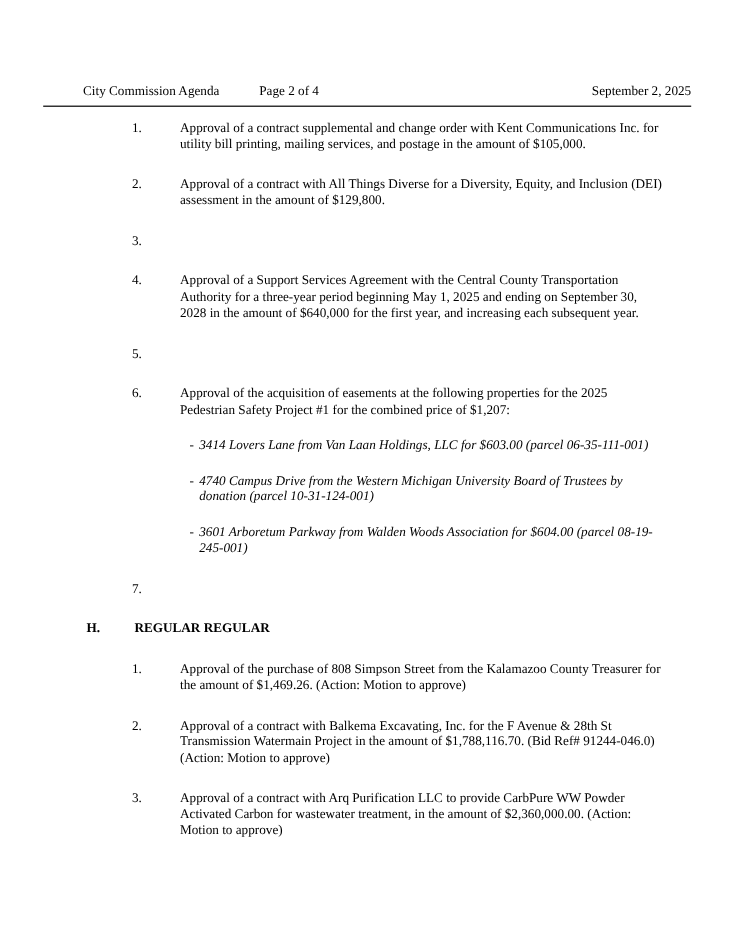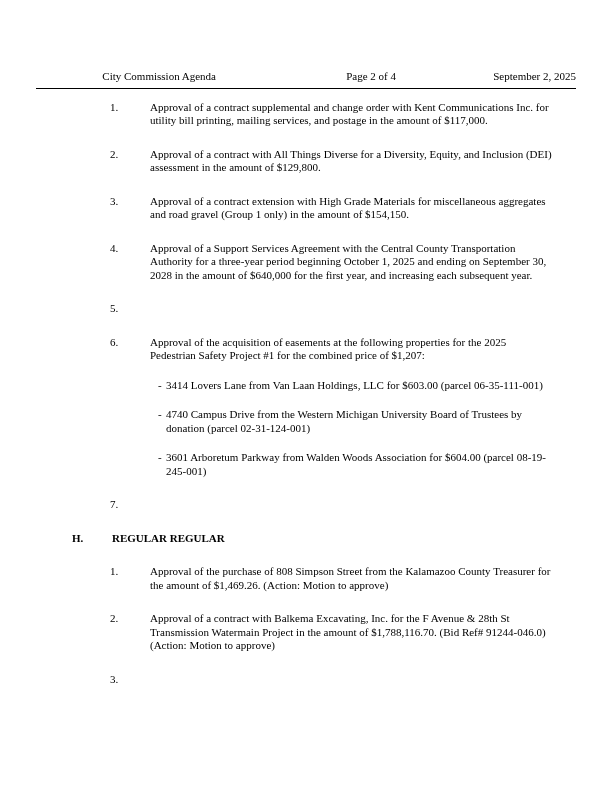--- a/index.html
+++ b/index.html
@@ -15,40 +15,40 @@
   }
   .page { padding: 34px 36px 0 36px; }
 
   
   .doc-header {
     display: flex;
     align-items: baseline;
     border-bottom: 1.5px solid #000;
     padding-bottom: 4px;
   }
-  .doc-header .h-left   { flex: 1; text-align: right; }
-  .doc-header .h-center { flex: 1; text-align: right; }
+  .doc-header .h-left   { flex: 1; text-align: center; }
+  .doc-header .h-center { flex: 1; text-align: left; }
   .doc-header .h-right  { flex: 1; text-align: right; margin-top: 36px; }
 
   .content { margin-top: 12px; }
 
   
   .item { display: flex; margin-bottom: 20px; }
   .item .num {
     flex: none;
     margin-left: 74px;
     width: 40px;
   }
   .item .txt { flex: none; width: 402px; }
   .item .txt .para { margin: 0; }
 
   
   .sub { display: flex; margin-left: 8px; margin-top: 16px; }
   .sub .dash { flex: none; width: 8px; }
-  .sub .subtxt { flex: 1; }
+  .sub .subtxt { flex: 1; font-style: italic; }
 
   
   .sect {
     display: flex;
     font-weight: bold;
     margin-bottom: 20px;
   }
   .sect .letter { flex: none; margin-left: 36px; width: 40px; }
   .sect .title  { flex: none; }
 
@@ -62,53 +62,52 @@
   <div class="doc-header">
     <span class="h-left">City Commission Agenda</span>
     <span class="h-center">Page 2 of 4</span>
     <span class="h-right">September 2, 2025</span>
   </div>
 
   <div class="content">
 
     <div class="item">
       <span class="num">1.</span>
-      <div class="txt">Approval of a contract supplemental and change order with Kent Communications Inc. for utility bill printing, mailing services, and postage in the amount of $117,000.</div>
+      <div class="txt">Approval of a contract supplemental and change order with Kent Communications Inc. for utility bill printing, mailing services, and postage in the amount of $105,000.</div>
     </div>
 
     <div class="item">
       <span class="num">2.</span>
       <div class="txt">Approval of a contract with All Things Diverse for a Diversity, Equity, and Inclusion (DEI) assessment in the amount of $129,800.</div>
     </div>
 
     <div class="item">
       <span class="num">3.</span>
-      <div class="txt">Approval of a contract extension with High Grade Materials for miscellaneous aggregates and road gravel (Group 1 only) in the amount of $154,150.</div>
     </div>
 
     <div class="item">
       <span class="num">4.</span>
-      <div class="txt">Approval of a Support Services Agreement with the Central County Transportation Authority for a three-year period beginning October 1, 2025 and ending on September 30, 2028 in the amount of $640,000 for the first year, and increasing each subsequent year.</div>
+      <div class="txt">Approval of a Support Services Agreement with the Central County Transportation Authority for a three-year period beginning May 1, 2025 and ending on September 30, 2028 in the amount of $640,000 for the first year, and increasing each subsequent year.</div>
     </div>
 
     <div class="item">
       <span class="num">5.</span>
     </div>
 
     <div class="item">
       <span class="num">6.</span>
       <div class="txt">
         <div class="para">Approval of the acquisition of easements at the following properties for the 2025 Pedestrian Safety Project #1 for the combined price of $1,207:</div>
         <div class="sub">
           <span class="dash">-</span>
           <div class="subtxt">3414 Lovers Lane from Van Laan Holdings, LLC for $603.00 (parcel 06-35-111-001)</div>
         </div>
         <div class="sub">
           <span class="dash">-</span>
-          <div class="subtxt">4740 Campus Drive from the Western Michigan University Board of Trustees by donation (parcel 02-31-124-001)</div>
+          <div class="subtxt">4740 Campus Drive from the Western Michigan University Board of Trustees by donation (parcel 10-31-124-001)</div>
         </div>
         <div class="sub">
           <span class="dash">-</span>
           <div class="subtxt">3601 Arboretum Parkway from Walden Woods Association for $604.00 (parcel 08-19-245-001)</div>
         </div>
       </div>
     </div>
 
     <div class="item">
       <span class="num">7.</span>
@@ -130,16 +129,20 @@
     <div class="item">
       <span class="num">2.</span>
       <div class="txt">
         <span>Approval of a contract with Balkema Excavating, Inc. for the F Avenue &amp; 28th St Transmission Watermain Project in the amount of $1,788,116.70. (Bid Ref# 91244-046.0)</span>
         <span class="action">(Action: Motion to approve)</span>
       </div>
     </div>
 
     <div class="item">
       <span class="num">3.</span>
+      <div class="txt">
+        <span>Approval of a contract with Arq Purification LLC to provide CarbPure WW Powder Activated Carbon for wastewater treatment, in the amount of $2,360,000.00.</span>
+        <span class="action">(Action: Motion to approve)</span>
+      </div>
     </div>
 
   </div>
 </div>
 
 </body></html>

